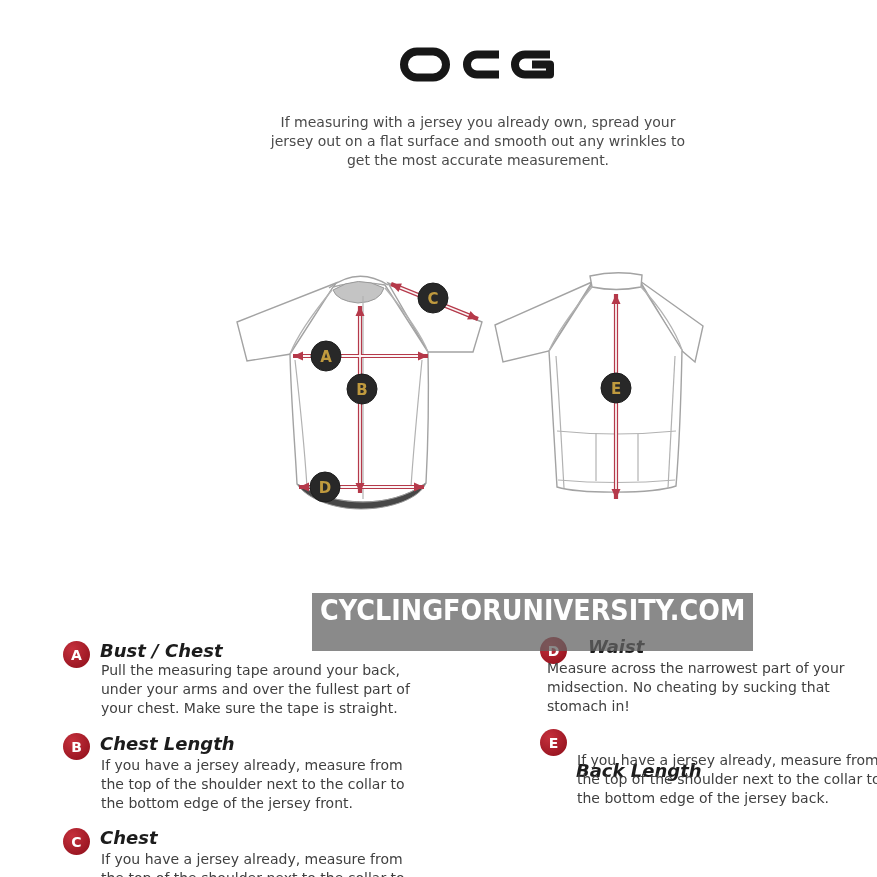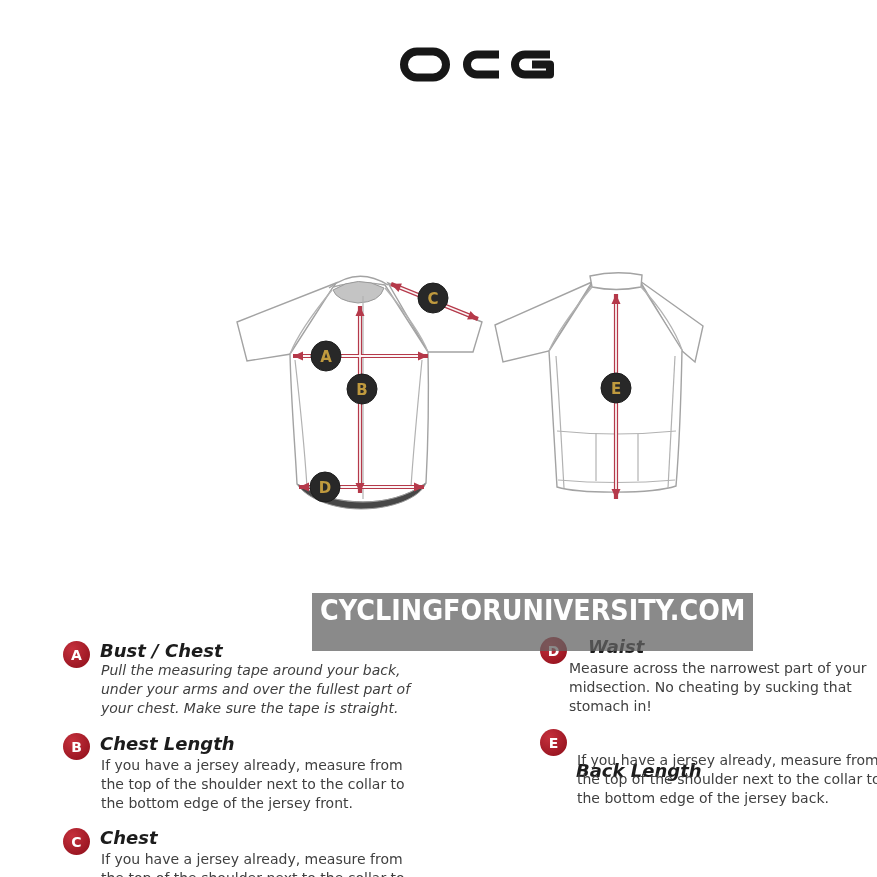--- a/index.html
+++ b/index.html
@@ -34,20 +34,21 @@
   <div class="logo">
     <svg viewBox="0 0 155 36" width="155" height="37">
       <g fill="none" stroke="#171717" stroke-width="8" stroke-linejoin="round">
         <rect x="5" y="5" width="42" height="26" rx="13"></rect>
         <path d="M 100,8 L 78,8 A 10,10 0 0 0 68,18 A 10,10 0 0 0 78,28 L 100,28"></path>
         <path d="M 151,8 L 126,8 A 10,10 0 0 0 116,18 A 10,10 0 0 0 126,28 L 151,28 L 151,18 L 133,18"></path>
       </g>
     </svg>
   </div>
 
+  <div class="intro">If measuring with a jersey you already own, spread your<br>jersey out on a flat surface and smooth out any wrinkles to<br>get the most accurate measurement.</div>
 
   <svg class="diagram" viewBox="0 0 877 877">
 
     <g fill="#ffffff" stroke="#a3a3a3" stroke-width="1.4">
       <path d="M 592,282 L 495,325 L 503,362 L 549,351 Z"></path>
       <path d="M 640,281 L 703,326 L 695,362 L 681,350 Z"></path>
       <path d="M 549,351 L 592,284 Q 616,278 640,283 L 682,350 C 681,400 679,450 676,486 C 652,494 580,494 557,487 C 555,450 552,400 549,351 Z"></path>
       <path d="M 592,287 L 590,276 Q 616,270 642,275 L 641,287 Q 616,292 592,287 Z"></path>
       <g fill="none" stroke="#b2b2b2" stroke-width="1.2">
         <path d="M 592,287 C 575,308 557,332 549,351"></path>
@@ -116,39 +117,39 @@
       <circle cx="325" cy="487" r="15" stroke="#1d1d1d" fill="#282828"></circle>
       <text x="325" y="492.5" fill="#c09a3e">D</text>
       <circle cx="616" cy="388" r="15" stroke="#1d1d1d" fill="#282828"></circle>
       <text x="616" y="393.5" fill="#c09a3e">E</text>
     </g>
   </svg>
 
   <div class="section">
     <div class="badge" style="left:63px;top:641px;">A</div>
     <div class="sec-title" style="left:100px;top:640px;">Bust / Chest</div>
-    <div class="sec-body" style="left:101px;top:661px;font-style:italic;">Pull the measuring tape around your back,<br>under your arms and over the fullest part of<br>your chest. Make sure the tape is straight.</div>
+    <div class="sec-body" style="left:101px;top:661px;">Pull the measuring tape around your back,<br>under your arms and over the fullest part of<br>your chest. Make sure the tape is straight.</div>
   </div>
 
   <div class="section">
     <div class="badge" style="left:63px;top:733px;">B</div>
     <div class="sec-title" style="left:100px;top:733px;">Chest Length</div>
     <div class="sec-body" style="left:101px;top:756px;">If you have a jersey already, measure from<br>the top of the shoulder next to the collar to<br>the bottom edge of the jersey front.</div>
   </div>
 
   <div class="section">
     <div class="badge" style="left:63px;top:828px;">C</div>
     <div class="sec-title" style="left:100px;top:827px;">Chest</div>
     <div class="sec-body" style="left:101px;top:850px;">If you have a jersey already, measure from<br>the top of the shoulder next to the collar to</div>
   </div>
 
   <div class="section">
     <div class="badge" style="left:540px;top:637px;">D</div>
     <div class="sec-title" style="left:576px;top:636px;margin-left:12px;">Waist</div>
-    <div class="sec-body" style="left:569px;top:659px;">Measure across the narrowest part of your<br>midsection. No cheating by sucking that<br>stomach in!</div>
+    <div class="sec-body" style="left:547px;top:659px;">Measure across the narrowest part of your<br>midsection. No cheating by sucking that<br>stomach in!</div>
   </div>
 
   <div class="section">
     <div class="badge" style="left:540px;top:729px;">E</div>
     <div class="sec-title" style="left:576px;top:728px;margin-top:32px;">Back Length</div>
     <div class="sec-body" style="left:577px;top:751px;">If you have a jersey already, measure from<br>the top of the shoulder next to the collar to<br>the bottom edge of the jersey back.</div>
   </div>
 
   <div class="watermark">
     <span>CYCLINGFORUNIVERSITY.COM</span>

